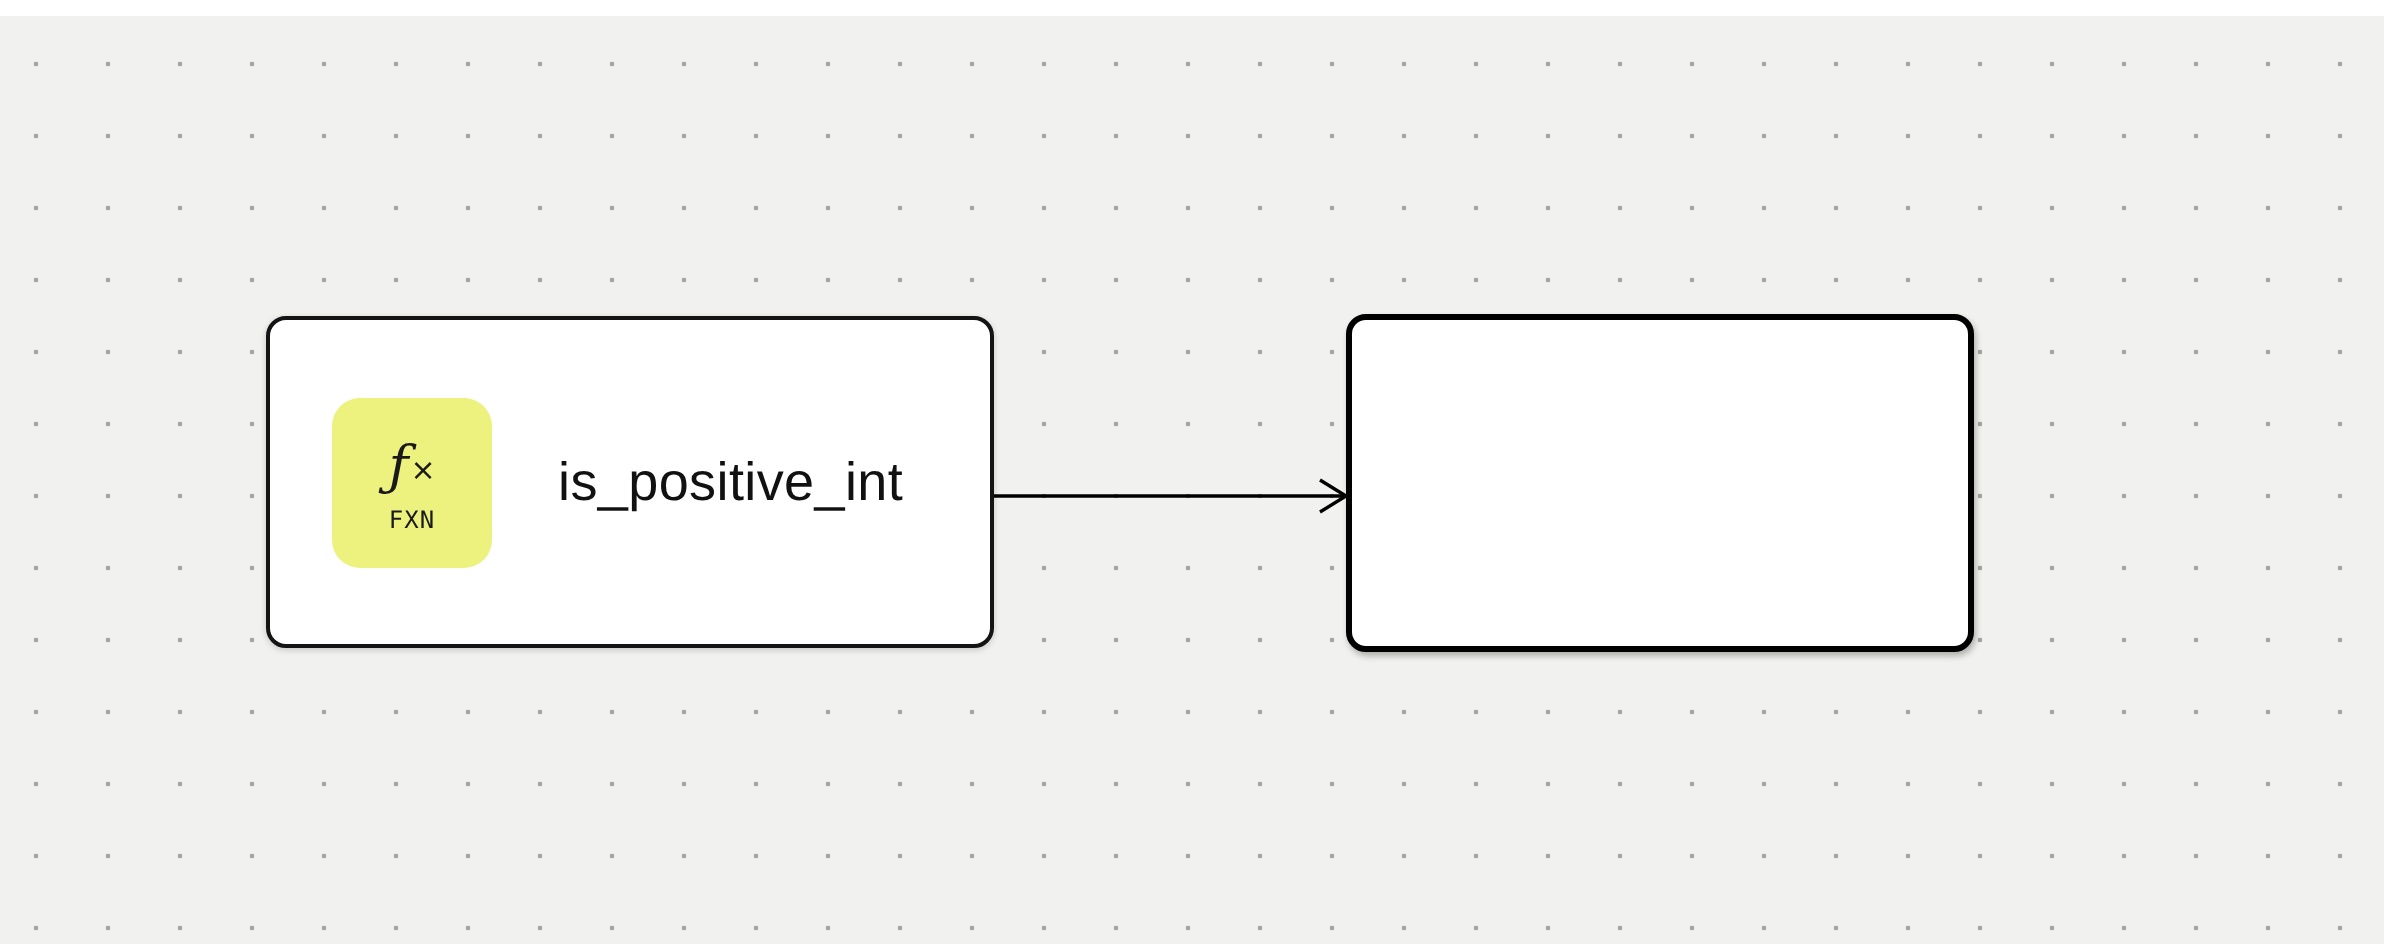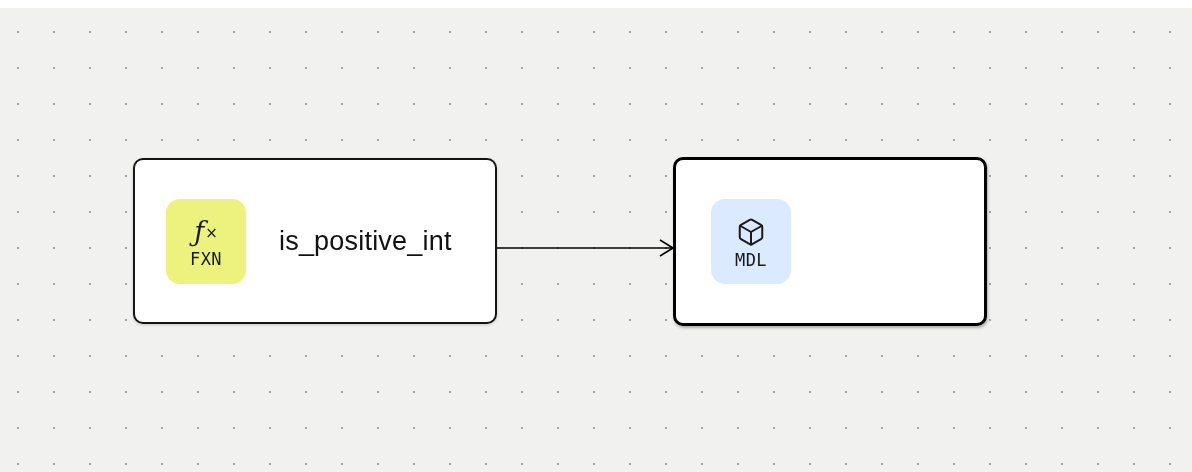--- a/index.html
+++ b/index.html
@@ -75,21 +75,21 @@
   .badge__icon-sub {
     font-family: "DejaVu Sans", sans-serif;
     font-size: 15px;
     line-height: 1;
     margin-left: 1px;
     margin-top: 4px;
     color: #1a1a1a;
   }
   .badge__label {
     font-family: "DejaVu Sans Mono", monospace;
-    font-size: 17px;
+    font-size: 12px;
     line-height: 1;
     color: #1a1a1a;
     letter-spacing: 0.5px;
   }
   .node__label {
     font-size: 27px;
     font-weight: 500;
     color: #111111;
     letter-spacing: 0.2px;
     white-space: nowrap;
@@ -117,24 +117,14 @@
     </div>
     <div class="node__label">is_positive_int</div>
   </div>
 
   <svg class="edge" viewBox="0 0 180 24" xmlns="http://www.w3.org/2000/svg">
     <line x1="0" y1="12" x2="175" y2="12" stroke="#000000" stroke-width="1.7"></line>
     <polyline points="163,4 176,12 163,20" fill="none" stroke="#000000" stroke-width="1.7"></polyline>
   </svg>
 
   <div class="node node--mdl">
-    <div class="badge" style="background-color: rgb(219, 234, 254);">
-      <div class="badge__icon">
-        <svg width="30" height="30" viewBox="0 0 24 24" fill="none" stroke="#1a1a1a" stroke-width="1.6" stroke-linejoin="round" stroke-linecap="round" xmlns="http://www.w3.org/2000/svg">
-          <path d="M21 8a2 2 0 0 0-1-1.73l-7-4a2 2 0 0 0-2 0l-7 4A2 2 0 0 0 3 8v8a2 2 0 0 0 1 1.73l7 4a2 2 0 0 0 2 0l7-4A2 2 0 0 0 21 16Z"></path>
-          <path d="M3.3 7L12 12l8.7-5"></path>
-          <path d="M12 22V12"></path>
-        </svg>
-      </div>
-      <div class="badge__label">MDL</div>
-    </div>
   </div>
 </div>
 
 </body></html>

